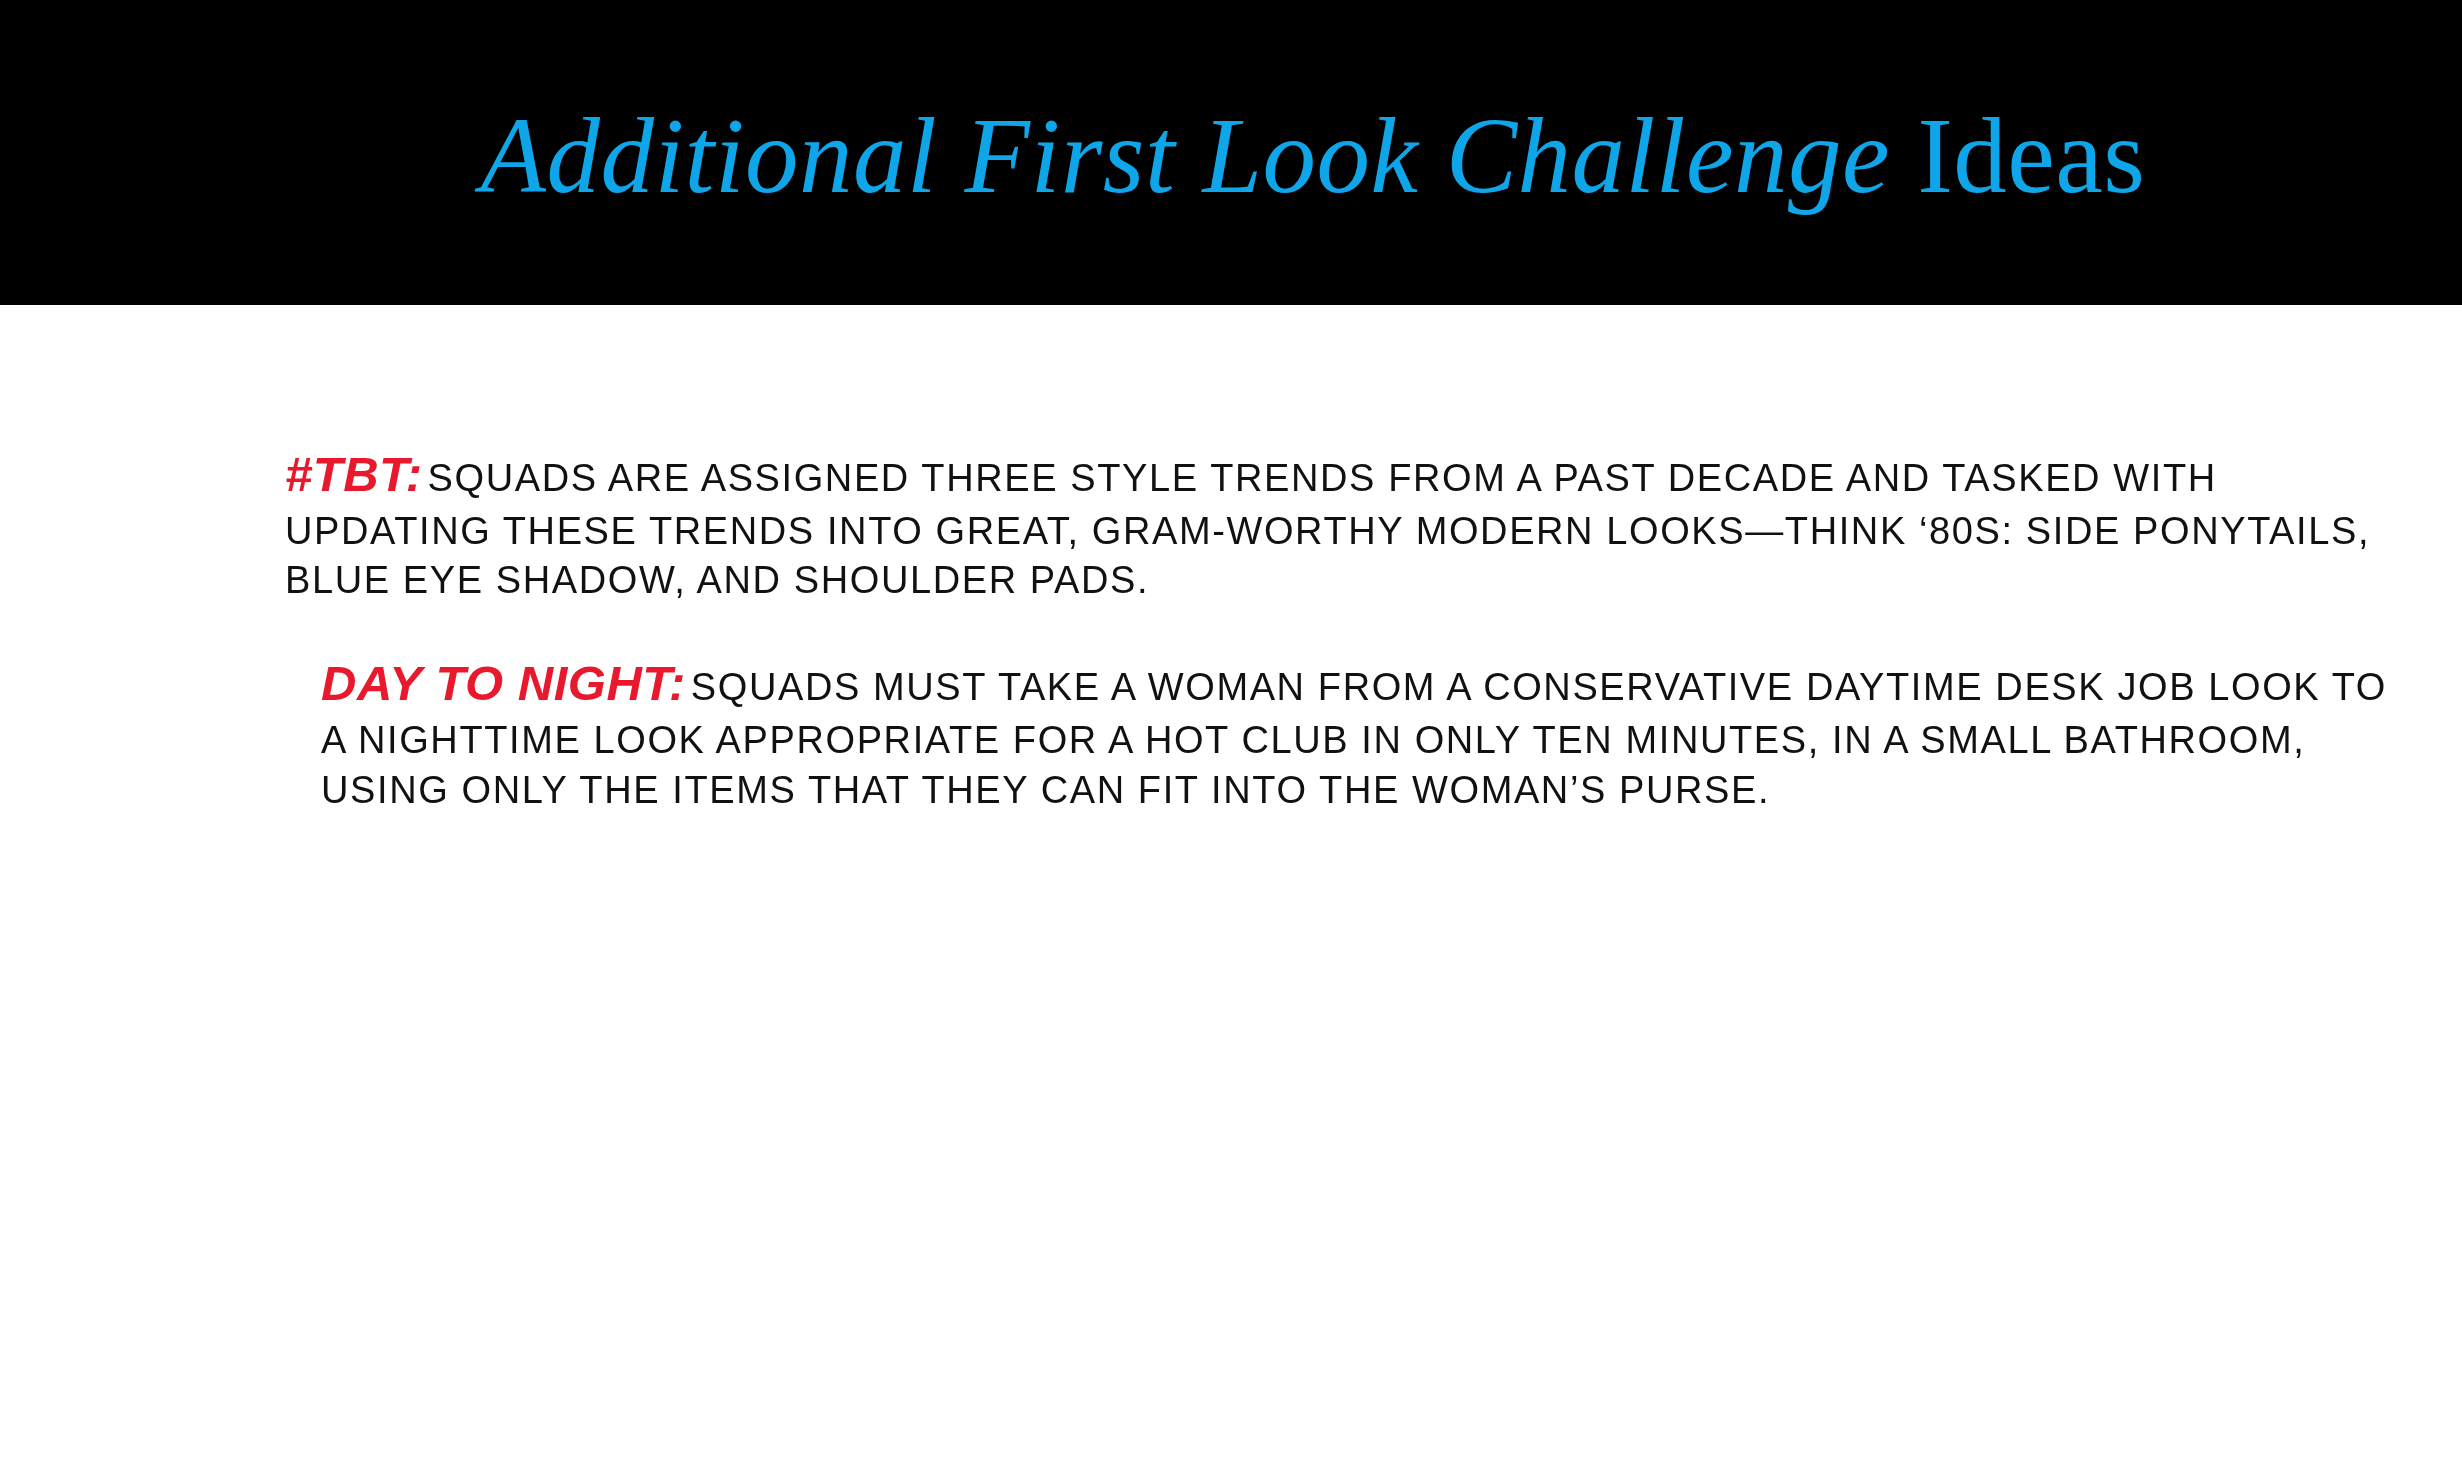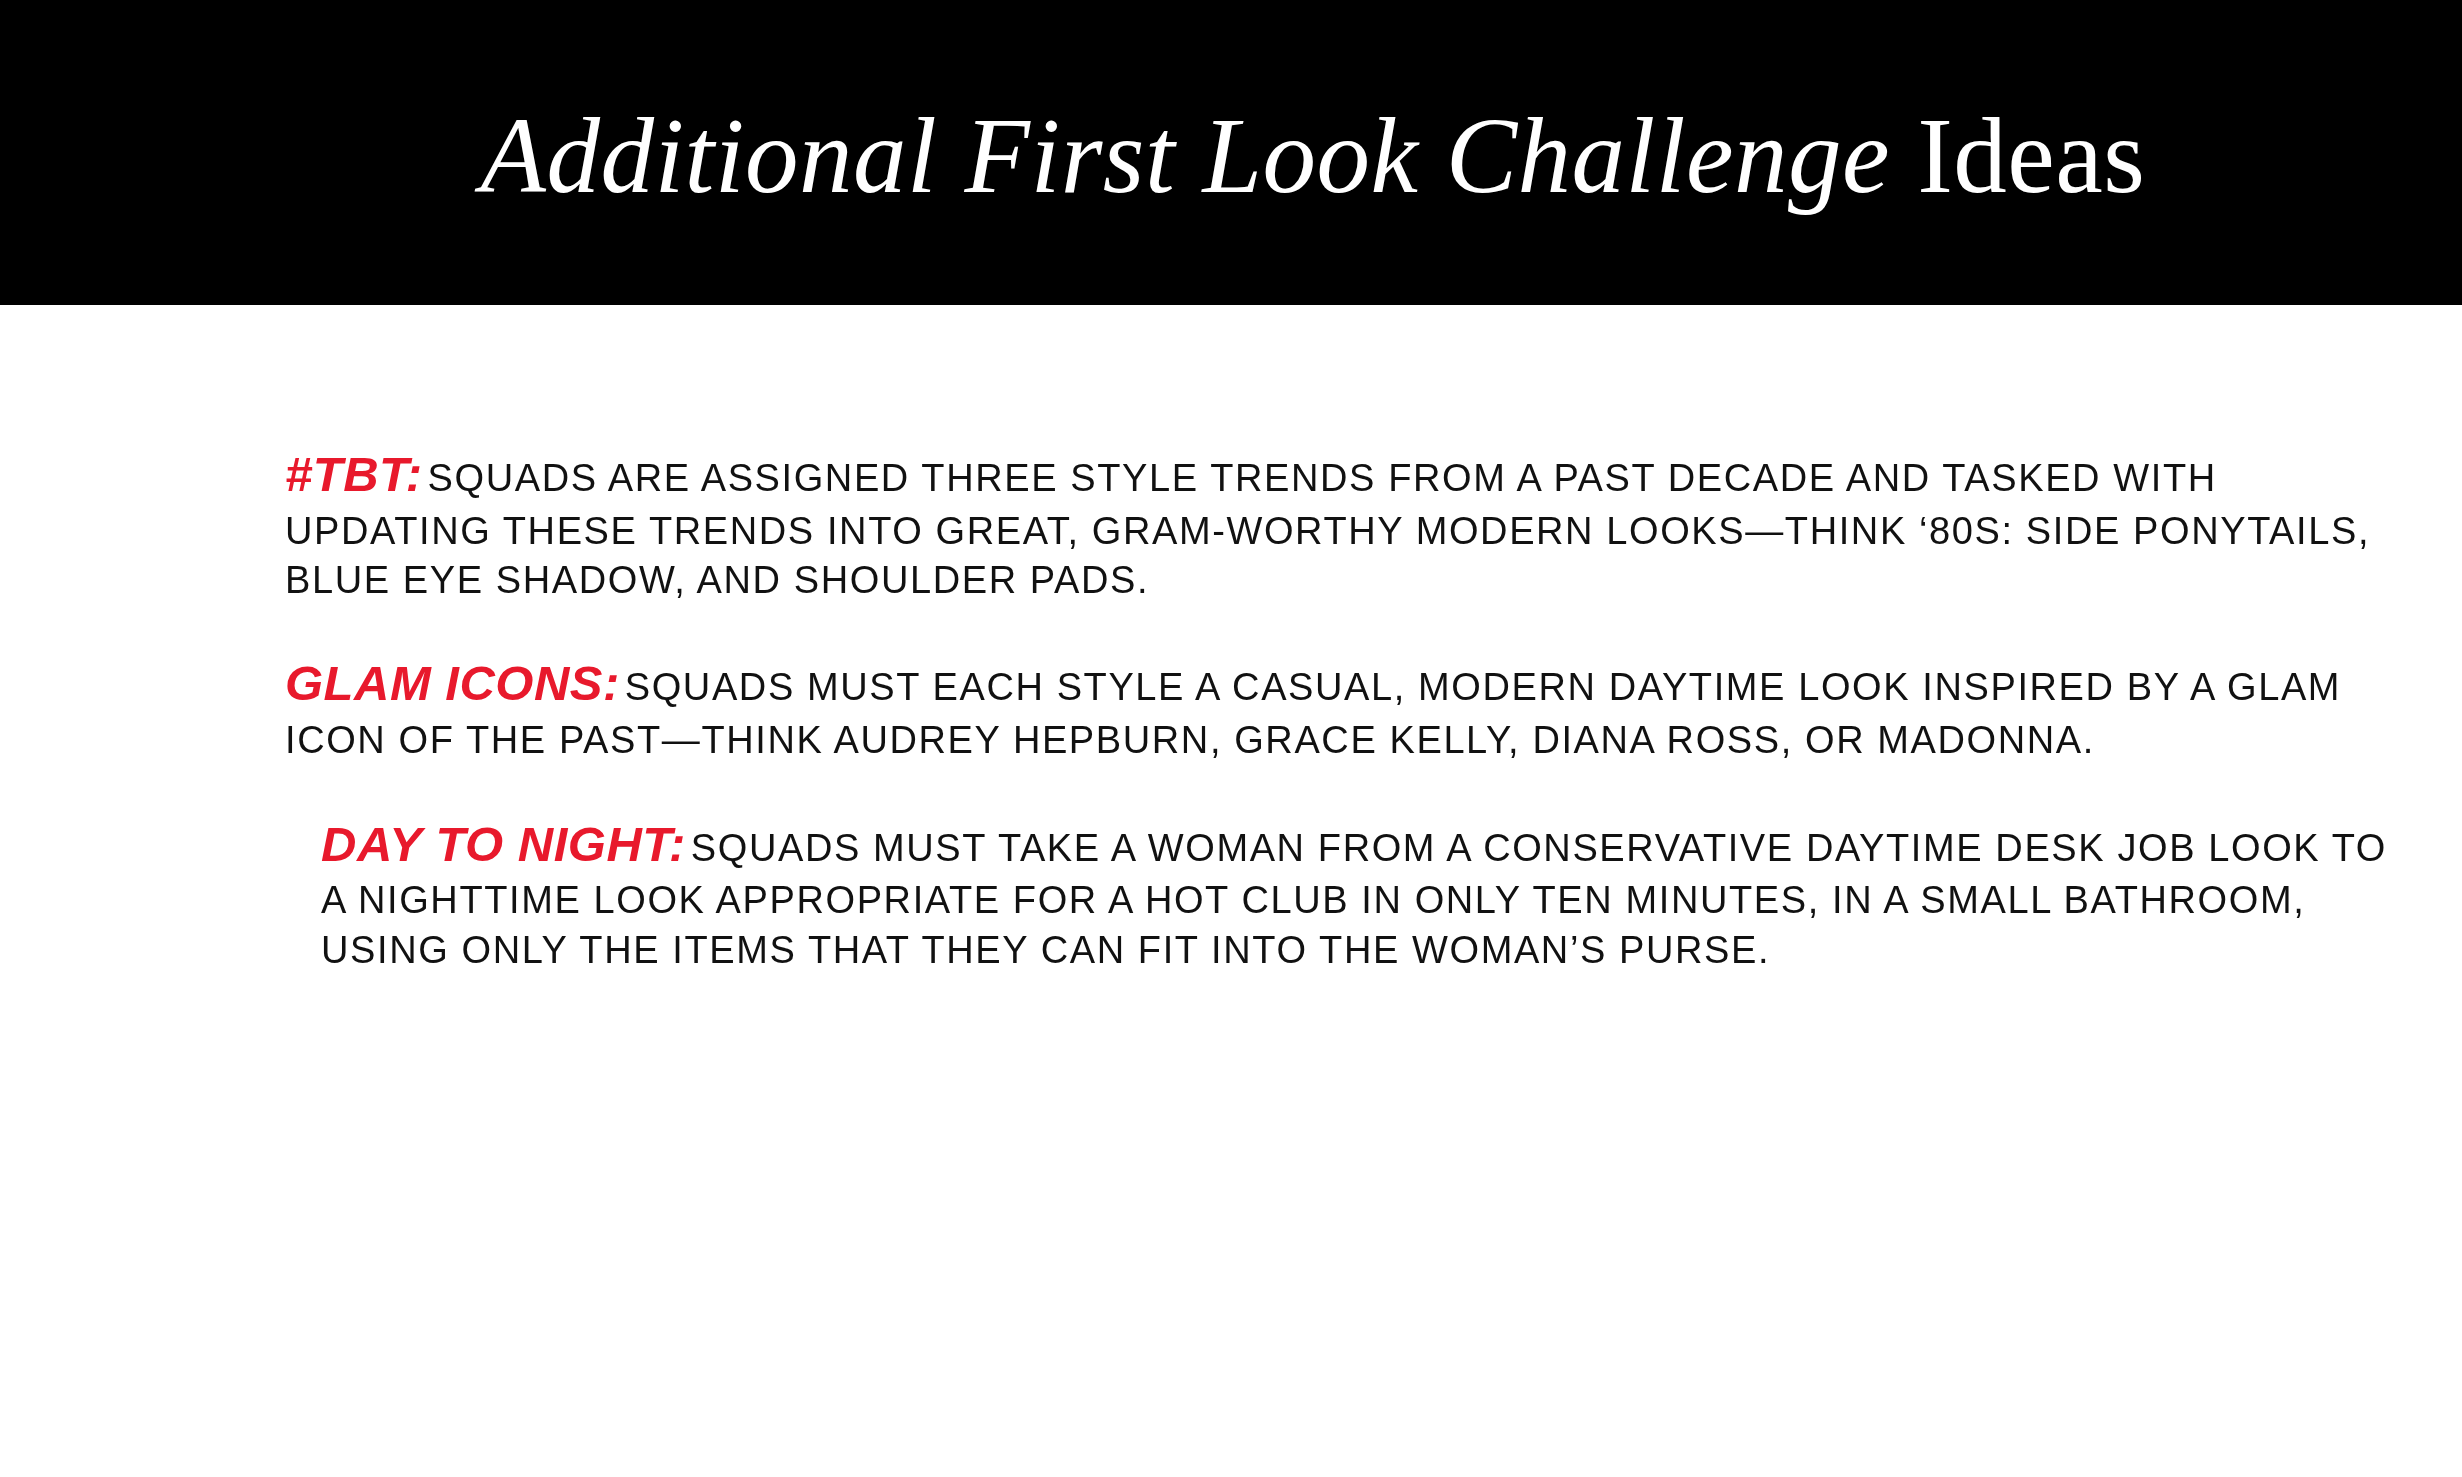--- a/index.html
+++ b/index.html
@@ -28,21 +28,21 @@
     left: 0;
     width: 2626px;
     height: 305px;
     background: #000000;
     display: flex;
     align-items: center;
     justify-content: center;
   }
 
   .header-title {
-    color: #ffffff;
+    color: #0ea5e9;
     font-family: "Liberation Serif", serif;
     font-size: 107px;
     line-height: 1;
     letter-spacing: 0.5px;
     white-space: nowrap;
     text-align: center;
     padding-top: 8.9px;
   }
   .header-title .em {
     font-style: italic;
@@ -109,23 +109,20 @@
   </div>
 
   <div class="body-area">
     <div class="items">
 
       <div class="item">
         <p class="item-text"><span class="label">#TBT:</span><span>Squads are assigned three style trends from a past decade and tasked with updating these trends into great, gram-worthy modern looks—think ‘80s: side ponytails, blue eye shadow, and shoulder pads.</span></p>
       </div>
 
 
-      <div class="item">
-        <p class="item-text"><span class="label">Glam Icons:</span><span>Squads must each style a casual, modern daytime look inspired by a glam icon of the past—think Audrey Hepburn, Grace Kelly, Diana Ross, or Madonna.</span></p>
-      </div>
 
       <div class="item">
         <p class="item-text"><span class="label">Day to Night:</span><span>Squads must take a woman from a conservative daytime desk job look to a nighttime look appropriate for a hot club in only ten minutes, in a small bathroom, using only the items that they can fit into the woman’s purse.</span></p>
       </div>
 
     </div>
   </div>
 
 </div>
 

